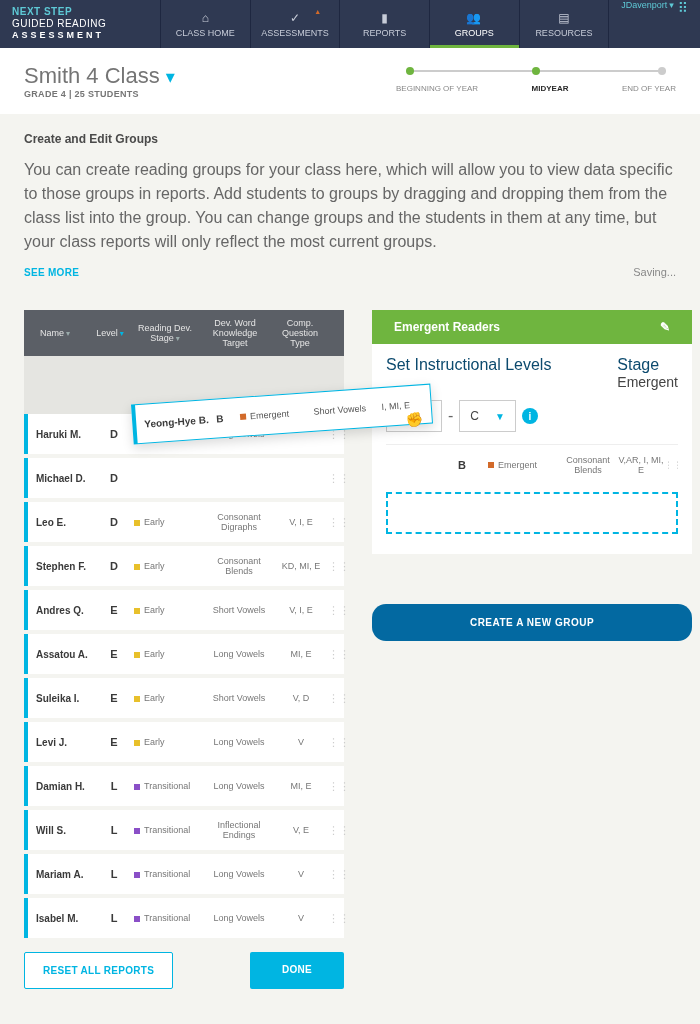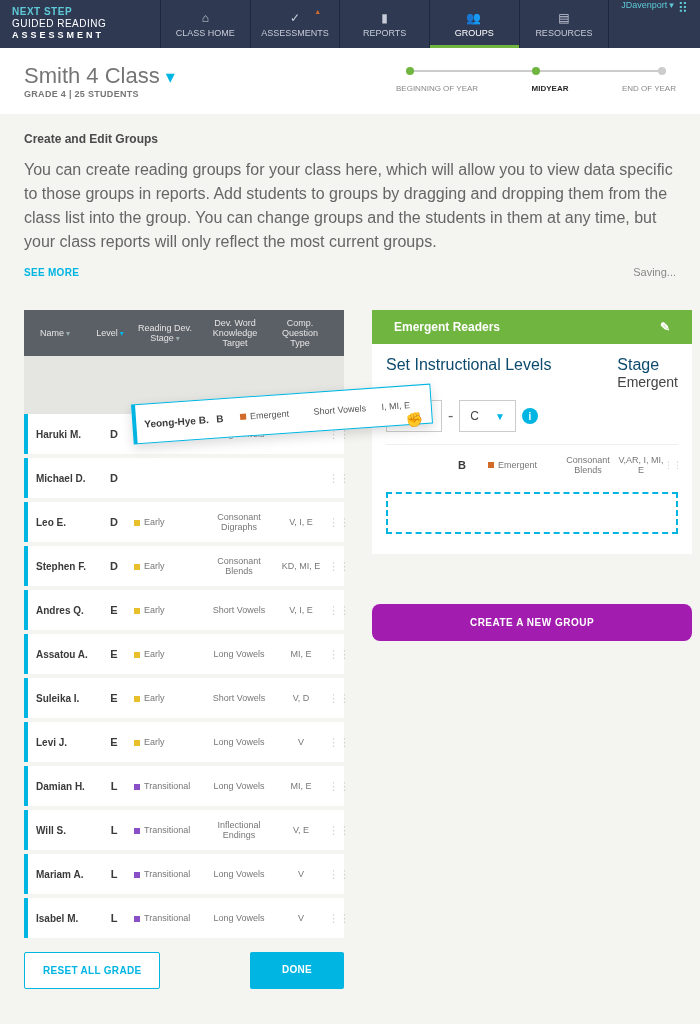--- a/index.html
+++ b/index.html
@@ -76,21 +76,21 @@
 .dash{color:#666}
 .info{width:16px;height:16px;border-radius:50%;background:#00b5e2;color:#fff;font-size:10px;font-weight:700;display:flex;align-items:center;justify-content:center;cursor:pointer}
 .group-row{display:flex;align-items:center;height:40px;font-size:9px;color:#777;border-top:1px solid #eee}
 .group-row .g1{width:72px}
 .group-row .g2{width:30px;font-weight:700;color:#3a3a3a;font-size:11px}
 .group-row .g3{width:70px}
 .group-row .g4{width:60px;text-align:center}
 .group-row .g5{width:46px;text-align:center}
 .group-row .grip{width:14px;color:#ccc}
 .dropzone{border:2px dashed #00b5e2;height:42px;margin:8px 0}
-.create-btn{background:#a21caf;color:#fff;text-align:center;padding:13px;font-size:10px;font-weight:700;letter-spacing:.5px;cursor:pointer;border-radius:8px}
+.create-btn{background:#0369a1;color:#fff;text-align:center;padding:13px;font-size:10px;font-weight:700;letter-spacing:.5px;cursor:pointer;border-radius:14px}
 </style>
 </head>
 <body>
 
 <div class="topbar">
   <div class="logo">
     <div>NEXT STEP</div>
     <div class="l2">GUIDED READING</div>
     <div class="l3">ASSESSMENT</div>
   </div>
@@ -256,21 +256,21 @@
         <div class="row">
           <div class="name">Isabel M.</div>
           <div class="lvl">L</div>
           <div class="stage"><span class="dot purple"></span>Transitional</div>
           <div class="wkt">Long Vowels</div>
           <div class="cqt">V</div>
           <div class="grip">⋮⋮</div>
         </div>
       </div>
     <div class="buttons">
-      <div class="btn btn-outline">RESET ALL GRADE</div>
+      <div class="btn btn-outline">RESET ALL REPORTS</div>
       <div class="btn btn-solid">DONE</div>
     </div>
   </div>
 
   <div class="right">
     <div class="group-card">
       <div class="group-head">
         <span>Emergent Readers</span>
         <span class="pencil">✎</span>
       </div>

